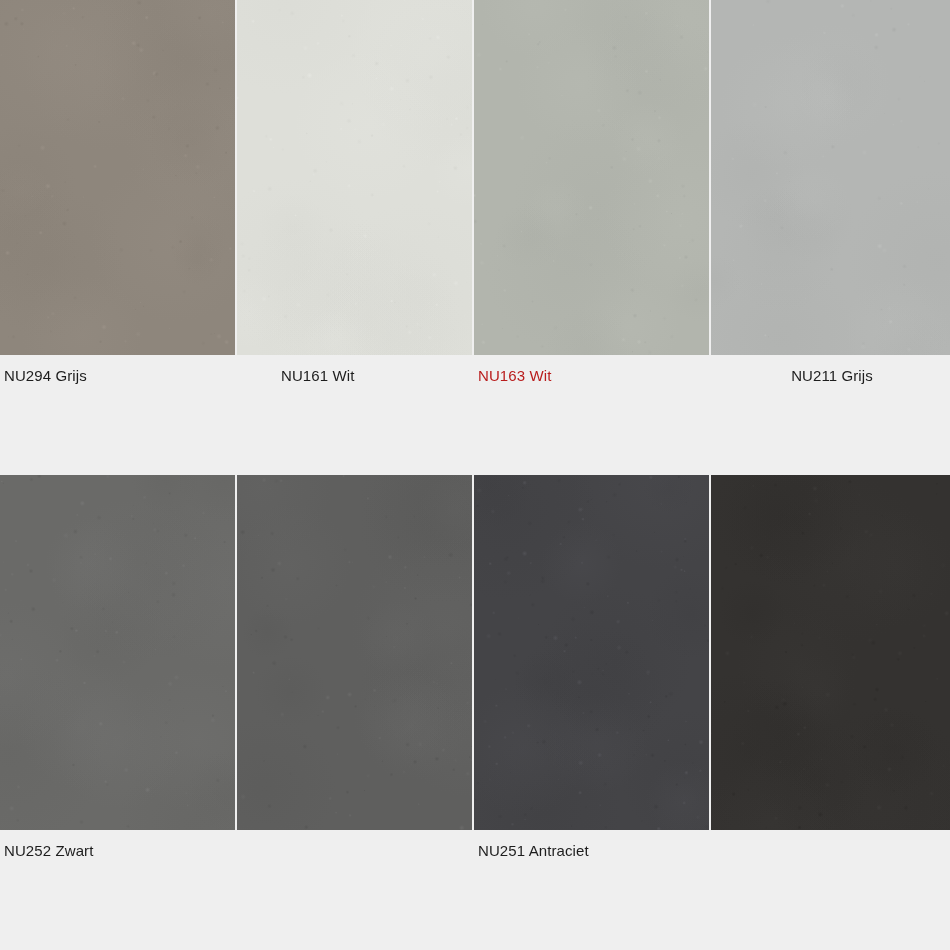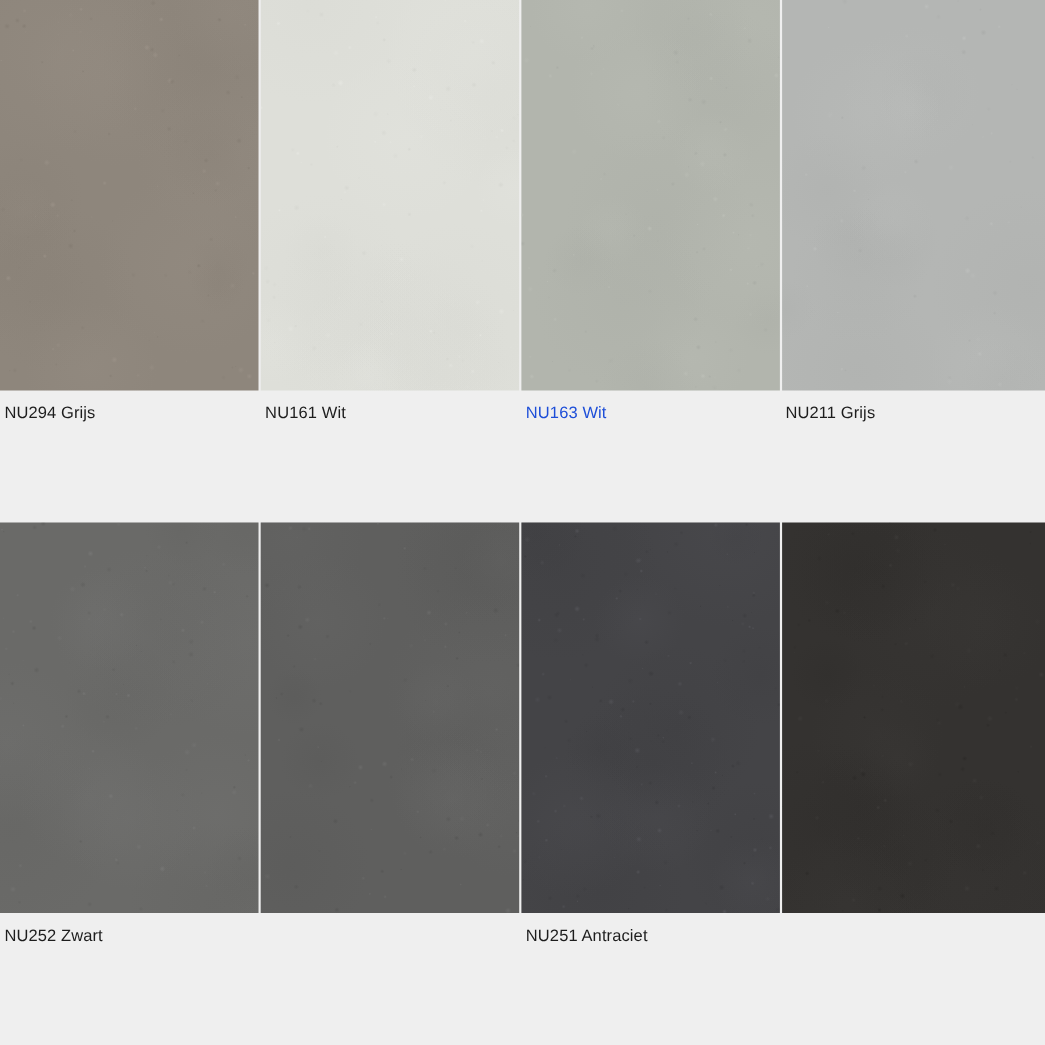--- a/index.html
+++ b/index.html
@@ -50,44 +50,45 @@
     font-size: 15px;
     line-height: 15px;
     color: #1d1d1d;
     padding-top: 13px;
     padding-left: 4px;
     letter-spacing: 0.1px;
     white-space: nowrap;
   }
   .swatch-cell.last .swatch-label {
     padding-left: 3px;
+    text-align: center;
   }
 </style>
 </head>
 <body>
 
 <div id="swatch-gallery" style="background: rgb(239, 239, 239);">
     <div class="swatch-row row-0">
       <div class="swatch-cell">
         <div class="swatch-chip" style="background: rgb(142, 134, 124);">
           <div class="tex" style="background-image: radial-gradient(1.52px at 21.72% 93.34%, rgba(131, 123, 113, 0.39) 0%, rgba(131, 123, 113, 0) 100%), radial-gradient(1.5px at 96.23% 43.03%, rgba(131, 123, 113, 0.77) 0%, rgba(131, 123, 113, 0) 100%), radial-gradient(2.12px at 71.95% 36.22%, rgba(131, 123, 113, 0.26) 0%, rgba(131, 123, 113, 0) 100%), radial-gradient(2.67px at 89.93% 73.2%, rgba(156, 147, 137, 0.38) 0%, rgba(156, 147, 137, 0) 100%), radial-gradient(2.1px at 31.96% 83.93%, rgba(131, 123, 113, 0.44) 0%, rgba(131, 123, 113, 0) 100%), radial-gradient(0.85px at 31.68% 72.41%, rgba(131, 123, 113, 0.53) 0%, rgba(131, 123, 113, 0) 100%), radial-gradient(1.95px at 52.36% 27.84%, rgba(156, 147, 137, 0.46) 0%, rgba(156, 147, 137, 0) 100%), radial-gradient(1.69px at 31.35% 2.38%, rgba(156, 147, 137, 0.77) 0%, rgba(156, 147, 137, 0) 100%), radial-gradient(1.04px at 91.18% 55.6%, rgba(156, 147, 137, 0.74) 0%, rgba(156, 147, 137, 0) 100%), radial-gradient(1.96px at 17.34% 65.58%, rgba(156, 147, 137, 0.68) 0%, rgba(156, 147, 137, 0) 100%), radial-gradient(2.87px at 2.73% 6.71%, rgba(131, 123, 113, 0.69) 0%, rgba(131, 123, 113, 0) 100%), radial-gradient(2.88px at 58.78% 94.11%, rgba(156, 147, 137, 0.38) 0%, rgba(156, 147, 137, 0) 100%), radial-gradient(2.9px at 93.19% 94.75%, rgba(156, 147, 137, 0.52) 0%, rgba(156, 147, 137, 0) 100%), radial-gradient(1.05px at 54.43% 5.25%, rgba(156, 147, 137, 0.26) 0%, rgba(156, 147, 137, 0) 100%), radial-gradient(1.79px at 42.81% 96.27%, rgba(131, 123, 113, 0.59) 0%, rgba(131, 123, 113, 0) 100%), radial-gradient(2.56px at 88.26% 23.69%, rgba(131, 123, 113, 0.6) 0%, rgba(131, 123, 113, 0) 100%), radial-gradient(1.22px at 94.79% 6.33%, rgba(156, 147, 137, 0.63) 0%, rgba(156, 147, 137, 0) 100%), radial-gradient(2.76px at 51.61% 70.43%, rgba(131, 123, 113, 0.34) 0%, rgba(131, 123, 113, 0) 100%), radial-gradient(1.15px at 10.87% 60.74%, rgba(131, 123, 113, 0.4) 0%, rgba(131, 123, 113, 0) 100%), radial-gradient(1.19px at 32.15% 18.3%, rgba(131, 123, 113, 0.74) 0%, rgba(131, 123, 113, 0) 100%), radial-gradient(1.2px at 93.52% 24.91%, rgba(131, 123, 113, 0.75) 0%, rgba(131, 123, 113, 0) 100%), radial-gradient(1.27px at 69.37% 14.21%, rgba(131, 123, 113, 0.52) 0%, rgba(131, 123, 113, 0) 100%), radial-gradient(1.15px at 74.82% 49.48%, rgba(131, 123, 113, 0.63) 0%, rgba(131, 123, 113, 0) 100%), radial-gradient(2.09px at 76.86% 68.05%, rgba(131, 123, 113, 0.79) 0%, rgba(131, 123, 113, 0) 100%), radial-gradient(0.72px at 72.08% 92.46%, rgba(156, 147, 137, 0.46) 0%, rgba(156, 147, 137, 0) 100%), radial-gradient(1.3px at 31.16% 8.2%, rgba(156, 147, 137, 0.35) 0%, rgba(156, 147, 137, 0) 100%), radial-gradient(0.84px at 9.97% 8.18%, rgba(156, 147, 137, 0.48) 0%, rgba(156, 147, 137, 0) 100%), radial-gradient(2.09px at 27.33% 3.81%, rgba(156, 147, 137, 0.25) 0%, rgba(156, 147, 137, 0) 100%), radial-gradient(1.85px at 9.48% 2.81%, rgba(156, 147, 137, 0.49) 0%, rgba(156, 147, 137, 0) 100%), radial-gradient(2.46px at 1.18% 53.63%, rgba(131, 123, 113, 0.44) 0%, rgba(131, 123, 113, 0) 100%), radial-gradient(0.79px at 43.46% 56.59%, rgba(131, 123, 113, 0.51) 0%, rgba(131, 123, 113, 0) 100%), radial-gradient(3px at 18.13% 41.63%, rgba(156, 147, 137, 0.56) 0%, rgba(156, 147, 137, 0) 100%), radial-gradient(2.33px at 58.82% 12.75%, rgba(131, 123, 113, 0.69) 0%, rgba(131, 123, 113, 0) 100%), radial-gradient(1.82px at 28.81% 59.15%, rgba(131, 123, 113, 0.71) 0%, rgba(131, 123, 113, 0) 100%), radial-gradient(2.54px at 65.44% 32.99%, rgba(131, 123, 113, 0.6) 0%, rgba(131, 123, 113, 0) 100%), radial-gradient(0.67px at 91.23% 93.85%, rgba(131, 123, 113, 0.75) 0%, rgba(131, 123, 113, 0) 100%), radial-gradient(2.98px at 91.7% 19.8%, rgba(131, 123, 113, 0.37) 0%, rgba(131, 123, 113, 0) 100%), radial-gradient(0.67px at 59.73% 85.24%, rgba(156, 147, 137, 0.65) 0%, rgba(156, 147, 137, 0) 100%), radial-gradient(2.47px at 6.75% 5.27%, rgba(131, 123, 113, 0.65) 0%, rgba(131, 123, 113, 0) 100%), radial-gradient(2.06px at 40.47% 46.89%, rgba(156, 147, 137, 0.62) 0%, rgba(156, 147, 137, 0) 100%), radial-gradient(2.4px at 9.35% 6.69%, rgba(131, 123, 113, 0.76) 0%, rgba(131, 123, 113, 0) 100%), radial-gradient(0.73px at 13.7% 55.36%, rgba(156, 147, 137, 0.45) 0%, rgba(156, 147, 137, 0) 100%), radial-gradient(1.68px at 83.46% 48.75%, rgba(131, 123, 113, 0.41) 0%, rgba(131, 123, 113, 0) 100%), radial-gradient(0.72px at 22.63% 5.7%, rgba(156, 147, 137, 0.43) 0%, rgba(156, 147, 137, 0) 100%), radial-gradient(2.85px at 20.42% 52.43%, rgba(156, 147, 137, 0.73) 0%, rgba(156, 147, 137, 0) 100%), radial-gradient(2.02px at 28.99% 33.71%, rgba(131, 123, 113, 0.33) 0%, rgba(131, 123, 113, 0) 100%), radial-gradient(0.64px at 7.9% 90.58%, rgba(131, 123, 113, 0.25) 0%, rgba(131, 123, 113, 0) 100%), radial-gradient(1.83px at 35.24% 4.83%, rgba(131, 123, 113, 0.45) 0%, rgba(131, 123, 113, 0) 100%), radial-gradient(0.89px at 85.4% 10.11%, rgba(156, 147, 137, 0.44) 0%, rgba(156, 147, 137, 0) 100%), radial-gradient(2.35px at 73.49% 69.68%, rgba(131, 123, 113, 0.27) 0%, rgba(131, 123, 113, 0) 100%), radial-gradient(2.67px at 66.5% 20.89%, rgba(131, 123, 113, 0.75) 0%, rgba(131, 123, 113, 0) 100%), radial-gradient(0.88px at 61.02% 86.27%, rgba(131, 123, 113, 0.78) 0%, rgba(131, 123, 113, 0) 100%), radial-gradient(1.26px at 27.74% 51.32%, rgba(131, 123, 113, 0.53) 0%, rgba(131, 123, 113, 0) 100%), radial-gradient(0.78px at 22.52% 8.93%, rgba(156, 147, 137, 0.57) 0%, rgba(156, 147, 137, 0) 100%), radial-gradient(2.21px at 64.19% 70.53%, rgba(131, 123, 113, 0.29) 0%, rgba(131, 123, 113, 0) 100%), radial-gradient(2.36px at 78.98% 43.84%, rgba(156, 147, 137, 0.52) 0%, rgba(156, 147, 137, 0) 100%), radial-gradient(1.14px at 11.65% 77.3%, rgba(131, 123, 113, 0.51) 0%, rgba(131, 123, 113, 0) 100%), radial-gradient(2.66px at 3.24% 71.24%, rgba(156, 147, 137, 0.67) 0%, rgba(156, 147, 137, 0) 100%), radial-gradient(1.05px at 35.55% 55.57%, rgba(156, 147, 137, 0.31) 0%, rgba(156, 147, 137, 0) 100%), radial-gradient(1.57px at 42.21% 34.33%, rgba(131, 123, 113, 0.62) 0%, rgba(131, 123, 113, 0) 100%), radial-gradient(2.44px at 86.5% 96.71%, rgba(131, 123, 113, 0.31) 0%, rgba(131, 123, 113, 0) 100%), radial-gradient(2.34px at 5.77% 94.86%, rgba(131, 123, 113, 0.47) 0%, rgba(131, 123, 113, 0) 100%), radial-gradient(2.25px at 22.54% 88.35%, rgba(156, 147, 137, 0.39) 0%, rgba(156, 147, 137, 0) 100%), radial-gradient(1.75px at 22.31% 55.28%, rgba(156, 147, 137, 0.37) 0%, rgba(156, 147, 137, 0) 100%), radial-gradient(1.62px at 97.98% 70.02%, rgba(156, 147, 137, 0.51) 0%, rgba(156, 147, 137, 0) 100%), radial-gradient(1px at 60.97% 47.69%, rgba(156, 147, 137, 0.42) 0%, rgba(156, 147, 137, 0) 100%), radial-gradient(0.78px at 19% 55.28%, rgba(131, 123, 113, 0.33) 0%, rgba(131, 123, 113, 0) 100%), radial-gradient(1.5px at 20.52% 89.39%, rgba(156, 147, 137, 0.47) 0%, rgba(156, 147, 137, 0) 100%), radial-gradient(2.81px at 65.84% 20.69%, rgba(156, 147, 137, 0.75) 0%, rgba(156, 147, 137, 0) 100%), radial-gradient(2.15px at 84.9% 5.06%, rgba(131, 123, 113, 0.8) 0%, rgba(131, 123, 113, 0) 100%), radial-gradient(2.17px at 81.72% 61.31%, rgba(131, 123, 113, 0.41) 0%, rgba(131, 123, 113, 0) 100%), radial-gradient(0.68px at 45.48% 15.68%, rgba(131, 123, 113, 0.34) 0%, rgba(131, 123, 113, 0) 100%), radial-gradient(1.24px at 28.35% 12.93%, rgba(156, 147, 137, 0.71) 0%, rgba(156, 147, 137, 0) 100%), radial-gradient(1.44px at 89.9% 94.11%, rgba(131, 123, 113, 0.35) 0%, rgba(131, 123, 113, 0) 100%), radial-gradient(2.01px at 8.22% 41%, rgba(131, 123, 113, 0.32) 0%, rgba(131, 123, 113, 0) 100%), radial-gradient(0.65px at 57.68% 87.25%, rgba(131, 123, 113, 0.67) 0%, rgba(131, 123, 113, 0) 100%), radial-gradient(1.9px at 53.41% 96.12%, rgba(156, 147, 137, 0.36) 0%, rgba(156, 147, 137, 0) 100%), radial-gradient(2.21px at 62.39% 4.97%, rgba(156, 147, 137, 0.74) 0%, rgba(156, 147, 137, 0) 100%), radial-gradient(0.6px at 81.22% 36.33%, rgba(156, 147, 137, 0.72) 0%, rgba(156, 147, 137, 0) 100%), radial-gradient(1.36px at 80.58% 75.68%, rgba(131, 123, 113, 0.47) 0%, rgba(131, 123, 113, 0) 100%), radial-gradient(1.46px at 16.33% 15.94%, rgba(131, 123, 113, 0.55) 0%, rgba(131, 123, 113, 0) 100%), radial-gradient(1.28px at 7.31% 68.51%, rgba(131, 123, 113, 0.36) 0%, rgba(131, 123, 113, 0) 100%), radial-gradient(2.41px at 79.74% 41.12%, rgba(131, 123, 113, 0.73) 0%, rgba(131, 123, 113, 0) 100%), radial-gradient(2.38px at 78.37% 82.22%, rgba(131, 123, 113, 0.34) 0%, rgba(131, 123, 113, 0) 100%), radial-gradient(2.88px at 44.27% 92.13%, rgba(156, 147, 137, 0.72) 0%, rgba(156, 147, 137, 0) 100%), radial-gradient(2.85px at 59.22% 0.77%, rgba(131, 123, 113, 0.64) 0%, rgba(131, 123, 113, 0) 100%), radial-gradient(2.75px at 56.85% 12.17%, rgba(156, 147, 137, 0.71) 0%, rgba(156, 147, 137, 0) 100%), radial-gradient(0.81px at 0.45% 15.51%, rgba(156, 147, 137, 0.77) 0%, rgba(156, 147, 137, 0) 100%), radial-gradient(2.89px at 27.36% 62.97%, rgba(131, 123, 113, 0.79) 0%, rgba(131, 123, 113, 0) 100%), radial-gradient(2.79px at 60.1% 14.1%, rgba(156, 147, 137, 0.61) 0%, rgba(156, 147, 137, 0) 100%), radial-gradient(2.46px at 84.18% 47%, rgba(156, 147, 137, 0.54) 0%, rgba(156, 147, 137, 0) 100%), radial-gradient(2.72px at 92.49% 36.05%, rgba(131, 123, 113, 0.68) 0%, rgba(131, 123, 113, 0) 100%), radial-gradient(2.69px at 96.45% 96.36%, rgba(156, 147, 137, 0.63) 0%, rgba(156, 147, 137, 0) 100%), radial-gradient(0.85px at 3.78% 94.92%, rgba(131, 123, 113, 0.63) 0%, rgba(131, 123, 113, 0) 100%), radial-gradient(2.55px at 62.94% 28.34%, rgba(131, 123, 113, 0.36) 0%, rgba(131, 123, 113, 0) 100%), radial-gradient(84.7px at 74.2% 67.3%, rgba(156, 147, 137, 0.2) 0%, rgba(156, 147, 137, 0) 100%), radial-gradient(72.3px at 2.4% 67.6%, rgba(131, 123, 113, 0.2) 0%, rgba(131, 123, 113, 0) 100%), radial-gradient(57.9px at 8% 51.5%, rgba(131, 123, 113, 0.2) 0%, rgba(131, 123, 113, 0) 100%), radial-gradient(45.8px at 82.3% 39.8%, rgba(131, 123, 113, 0.2) 0%, rgba(131, 123, 113, 0) 100%), radial-gradient(61.1px at 35.2% 94.5%, rgba(156, 147, 137, 0.2) 0%, rgba(156, 147, 137, 0) 100%), radial-gradient(25.1px at 84% 73.4%, rgba(131, 123, 113, 0.2) 0%, rgba(131, 123, 113, 0) 100%), radial-gradient(27.7px at 8.9% 53.2%, rgba(156, 147, 137, 0.2) 0%, rgba(156, 147, 137, 0) 100%), radial-gradient(86.2px at 75.3% 17.7%, rgba(131, 123, 113, 0.2) 0%, rgba(131, 123, 113, 0) 100%), radial-gradient(90.8px at 22.9% 13.9%, rgba(156, 147, 137, 0.2) 0%, rgba(156, 147, 137, 0) 100%), radial-gradient(77px at 20.6% 73.9%, rgba(131, 123, 113, 0.2) 0%, rgba(131, 123, 113, 0) 100%), radial-gradient(54.3px at 89.6% 3.8%, rgba(156, 147, 137, 0.2) 0%, rgba(156, 147, 137, 0) 100%), radial-gradient(91.7px at 91.4% 39.5%, rgba(156, 147, 137, 0.2) 0%, rgba(156, 147, 137, 0) 100%), radial-gradient(30.4px at 84.3% 68.7%, rgba(131, 123, 113, 0.2) 0%, rgba(131, 123, 113, 0) 100%), radial-gradient(81.9px at 44.6% 19.6%, rgba(156, 147, 137, 0.2) 0%, rgba(156, 147, 137, 0) 100%);"></div>
         </div>
         <div class="swatch-label" style="color: rgb(29, 29, 29);">NU294 Grijs</div>
       </div>
       <div class="swatch-cell">
         <div class="swatch-chip" style="background: rgb(222, 223, 217);">
           <div class="tex" style="background-image: radial-gradient(2.04px at 5.31% 72.89%, rgba(211, 212, 206, 0.42) 0%, rgba(211, 212, 206, 0) 100%), radial-gradient(1.03px at 49.14% 29.24%, rgba(211, 212, 206, 0.54) 0%, rgba(211, 212, 206, 0) 100%), radial-gradient(2.39px at 73.49% 93.6%, rgba(231, 232, 227, 0.43) 0%, rgba(231, 232, 227, 0) 100%), radial-gradient(0.69px at 34.25% 58.85%, rgba(211, 212, 206, 0.65) 0%, rgba(211, 212, 206, 0) 100%), radial-gradient(1.11px at 50.22% 36.43%, rgba(231, 232, 227, 0.59) 0%, rgba(231, 232, 227, 0) 100%), radial-gradient(2.84px at 47.65% 34.04%, rgba(211, 212, 206, 0.55) 0%, rgba(211, 212, 206, 0) 100%), radial-gradient(1.01px at 71.29% 0.14%, rgba(231, 232, 227, 0.3) 0%, rgba(231, 232, 227, 0) 100%), radial-gradient(2.11px at 62.19% 35.04%, rgba(231, 232, 227, 0.27) 0%, rgba(231, 232, 227, 0) 100%), radial-gradient(2.68px at 2.13% 68.69%, rgba(211, 212, 206, 0.32) 0%, rgba(211, 212, 206, 0) 100%), radial-gradient(0.78px at 24.77% 5.08%, rgba(211, 212, 206, 0.54) 0%, rgba(211, 212, 206, 0) 100%), radial-gradient(1.84px at 93.37% 33.43%, rgba(231, 232, 227, 0.73) 0%, rgba(231, 232, 227, 0) 100%), radial-gradient(2.12px at 45.27% 5.89%, rgba(211, 212, 206, 0.34) 0%, rgba(211, 212, 206, 0) 100%), radial-gradient(2.62px at 3.02% 82.02%, rgba(211, 212, 206, 0.3) 0%, rgba(211, 212, 206, 0) 100%), radial-gradient(2.89px at 52.09% 39.92%, rgba(211, 212, 206, 0.36) 0%, rgba(211, 212, 206, 0) 100%), radial-gradient(1.35px at 85.4% 53.96%, rgba(231, 232, 227, 0.64) 0%, rgba(231, 232, 227, 0) 100%), radial-gradient(1.92px at 14.37% 39.28%, rgba(231, 232, 227, 0.73) 0%, rgba(231, 232, 227, 0) 100%), radial-gradient(0.68px at 46.7% 62.84%, rgba(211, 212, 206, 0.31) 0%, rgba(211, 212, 206, 0) 100%), radial-gradient(2.98px at 30.86% 21.25%, rgba(231, 232, 227, 0.73) 0%, rgba(231, 232, 227, 0) 100%), radial-gradient(1.28px at 67.15% 85.2%, rgba(211, 212, 206, 0.77) 0%, rgba(211, 212, 206, 0) 100%), radial-gradient(2.59px at 85.52% 10.53%, rgba(231, 232, 227, 0.63) 0%, rgba(231, 232, 227, 0) 100%), radial-gradient(2.41px at 89.97% 16.09%, rgba(211, 212, 206, 0.65) 0%, rgba(211, 212, 206, 0) 100%), radial-gradient(0.9px at 69.7% 28.1%, rgba(211, 212, 206, 0.48) 0%, rgba(211, 212, 206, 0) 100%), radial-gradient(1.63px at 76.88% 91.33%, rgba(231, 232, 227, 0.26) 0%, rgba(231, 232, 227, 0) 100%), radial-gradient(2.22px at 71.07% 46.81%, rgba(211, 212, 206, 0.45) 0%, rgba(211, 212, 206, 0) 100%), radial-gradient(0.98px at 30.36% 76.34%, rgba(231, 232, 227, 0.45) 0%, rgba(231, 232, 227, 0) 100%), radial-gradient(2.8px at 29.13% 13.55%, rgba(231, 232, 227, 0.35) 0%, rgba(231, 232, 227, 0) 100%), radial-gradient(2.63px at 82.5% 21.74%, rgba(211, 212, 206, 0.71) 0%, rgba(211, 212, 206, 0) 100%), radial-gradient(1.72px at 57.45% 38.22%, rgba(211, 212, 206, 0.73) 0%, rgba(211, 212, 206, 0) 100%), radial-gradient(1.5px at 50.58% 85.55%, rgba(231, 232, 227, 0.38) 0%, rgba(231, 232, 227, 0) 100%), radial-gradient(1.44px at 32.58% 49.21%, rgba(231, 232, 227, 0.4) 0%, rgba(231, 232, 227, 0) 100%), radial-gradient(0.93px at 59.31% 22.1%, rgba(231, 232, 227, 0.8) 0%, rgba(231, 232, 227, 0) 100%), radial-gradient(2.72px at 49.59% 15.65%, rgba(211, 212, 206, 0.42) 0%, rgba(211, 212, 206, 0) 100%), radial-gradient(1.24px at 29.65% 37.57%, rgba(211, 212, 206, 0.65) 0%, rgba(211, 212, 206, 0) 100%), radial-gradient(1.19px at 44.27% 36.31%, rgba(231, 232, 227, 0.72) 0%, rgba(231, 232, 227, 0) 100%), radial-gradient(1.88px at 34.47% 12.18%, rgba(231, 232, 227, 0.5) 0%, rgba(231, 232, 227, 0) 100%), radial-gradient(2.23px at 82.05% 95.13%, rgba(231, 232, 227, 0.41) 0%, rgba(231, 232, 227, 0) 100%), radial-gradient(2.72px at 20.66% 89.17%, rgba(211, 212, 206, 0.53) 0%, rgba(211, 212, 206, 0) 100%), radial-gradient(1.56px at 13.56% 83.49%, rgba(211, 212, 206, 0.67) 0%, rgba(211, 212, 206, 0) 100%), radial-gradient(2.22px at 98.11% 30.25%, rgba(211, 212, 206, 0.28) 0%, rgba(211, 212, 206, 0) 100%), radial-gradient(0.9px at 96.82% 89.02%, rgba(231, 232, 227, 0.28) 0%, rgba(231, 232, 227, 0) 100%), radial-gradient(1.96px at 95.21% 37.89%, rgba(211, 212, 206, 0.43) 0%, rgba(211, 212, 206, 0) 100%), radial-gradient(1.41px at 86.16% 51.24%, rgba(231, 232, 227, 0.29) 0%, rgba(231, 232, 227, 0) 100%), radial-gradient(0.75px at 81.09% 44.2%, rgba(231, 232, 227, 0.56) 0%, rgba(231, 232, 227, 0) 100%), radial-gradient(0.9px at 87.73% 83.73%, rgba(211, 212, 206, 0.37) 0%, rgba(211, 212, 206, 0) 100%), radial-gradient(2.38px at 54.53% 66.45%, rgba(231, 232, 227, 0.51) 0%, rgba(231, 232, 227, 0) 100%), radial-gradient(2.46px at 81.79% 63.03%, rgba(211, 212, 206, 0.32) 0%, rgba(211, 212, 206, 0) 100%), radial-gradient(0.96px at 99.46% 29.34%, rgba(211, 212, 206, 0.54) 0%, rgba(211, 212, 206, 0) 100%), radial-gradient(2.96px at 11.55% 84.2%, rgba(231, 232, 227, 0.42) 0%, rgba(231, 232, 227, 0) 100%), radial-gradient(1.43px at 7.26% 53.86%, rgba(231, 232, 227, 0.71) 0%, rgba(231, 232, 227, 0) 100%), radial-gradient(2.35px at 38.74% 83.05%, rgba(211, 212, 206, 0.43) 0%, rgba(211, 212, 206, 0) 100%), radial-gradient(0.92px at 65.57% 12.84%, rgba(231, 232, 227, 0.61) 0%, rgba(231, 232, 227, 0) 100%), radial-gradient(2.66px at 65.83% 25%, rgba(231, 232, 227, 0.66) 0%, rgba(231, 232, 227, 0) 100%), radial-gradient(2.87px at 13.91% 53.2%, rgba(211, 212, 206, 0.64) 0%, rgba(211, 212, 206, 0) 100%), radial-gradient(1.28px at 24.92% 60.68%, rgba(231, 232, 227, 0.6) 0%, rgba(231, 232, 227, 0) 100%), radial-gradient(1.56px at 65.84% 84.81%, rgba(231, 232, 227, 0.79) 0%, rgba(231, 232, 227, 0) 100%), radial-gradient(2.72px at 33.28% 48.11%, rgba(211, 212, 206, 0.67) 0%, rgba(211, 212, 206, 0) 100%), radial-gradient(1.84px at 97.92% 36.07%, rgba(211, 212, 206, 0.41) 0%, rgba(211, 212, 206, 0) 100%), radial-gradient(0.71px at 15.61% 41.61%, rgba(231, 232, 227, 0.57) 0%, rgba(231, 232, 227, 0) 100%), radial-gradient(2.09px at 5.2% 76.13%, rgba(211, 212, 206, 0.56) 0%, rgba(211, 212, 206, 0) 100%), radial-gradient(2.79px at 92.91% 47.35%, rgba(211, 212, 206, 0.65) 0%, rgba(211, 212, 206, 0) 100%), radial-gradient(2.73px at 23.49% 3.73%, rgba(211, 212, 206, 0.62) 0%, rgba(211, 212, 206, 0) 100%), radial-gradient(1.19px at 38% 45.58%, rgba(211, 212, 206, 0.35) 0%, rgba(211, 212, 206, 0) 100%), radial-gradient(1.94px at 18.22% 2.83%, rgba(211, 212, 206, 0.26) 0%, rgba(211, 212, 206, 0) 100%), radial-gradient(0.6px at 97.8% 79.51%, rgba(211, 212, 206, 0.42) 0%, rgba(211, 212, 206, 0) 100%), radial-gradient(2.62px at 40.01% 64.8%, rgba(211, 212, 206, 0.65) 0%, rgba(211, 212, 206, 0) 100%), radial-gradient(1.87px at 82.19% 10.86%, rgba(211, 212, 206, 0.39) 0%, rgba(211, 212, 206, 0) 100%), radial-gradient(1.74px at 46.88% 77.27%, rgba(211, 212, 206, 0.57) 0%, rgba(211, 212, 206, 0) 100%), radial-gradient(1.78px at 19.57% 42.12%, rgba(211, 212, 206, 0.4) 0%, rgba(211, 212, 206, 0) 100%), radial-gradient(2.81px at 93.16% 79.77%, rgba(231, 232, 227, 0.53) 0%, rgba(231, 232, 227, 0) 100%), radial-gradient(1.54px at 79.07% 5.37%, rgba(231, 232, 227, 0.56) 0%, rgba(231, 232, 227, 0) 100%), radial-gradient(1.27px at 85.01% 85.87%, rgba(231, 232, 227, 0.74) 0%, rgba(231, 232, 227, 0) 100%), radial-gradient(2.54px at 59.44% 17.9%, rgba(211, 212, 206, 0.73) 0%, rgba(211, 212, 206, 0) 100%), radial-gradient(2.6px at 2.68% 72.12%, rgba(211, 212, 206, 0.45) 0%, rgba(211, 212, 206, 0) 100%), radial-gradient(1.28px at 44.66% 4.4%, rgba(231, 232, 227, 0.62) 0%, rgba(231, 232, 227, 0) 100%), radial-gradient(1.26px at 89.39% 33.57%, rgba(211, 212, 206, 0.49) 0%, rgba(211, 212, 206, 0) 100%), radial-gradient(2.72px at 26.07% 85.86%, rgba(231, 232, 227, 0.28) 0%, rgba(231, 232, 227, 0) 100%), radial-gradient(2.02px at 6.86% 6.02%, rgba(231, 232, 227, 0.64) 0%, rgba(231, 232, 227, 0) 100%), radial-gradient(1.57px at 91.33% 35.12%, rgba(231, 232, 227, 0.4) 0%, rgba(231, 232, 227, 0) 100%), radial-gradient(2.1px at 57.56% 54.92%, rgba(211, 212, 206, 0.63) 0%, rgba(211, 212, 206, 0) 100%), radial-gradient(1.29px at 79.94% 99.09%, rgba(231, 232, 227, 0.29) 0%, rgba(231, 232, 227, 0) 100%), radial-gradient(1.29px at 73.58% 30.88%, rgba(211, 212, 206, 0.51) 0%, rgba(211, 212, 206, 0) 100%), radial-gradient(0.94px at 5.48% 87.65%, rgba(211, 212, 206, 0.47) 0%, rgba(211, 212, 206, 0) 100%), radial-gradient(1.69px at 72.23% 91.92%, rgba(211, 212, 206, 0.72) 0%, rgba(211, 212, 206, 0) 100%), radial-gradient(2.99px at 44.5% 29.19%, rgba(211, 212, 206, 0.31) 0%, rgba(211, 212, 206, 0) 100%), radial-gradient(1.85px at 78.17% 92.36%, rgba(211, 212, 206, 0.38) 0%, rgba(211, 212, 206, 0) 100%), radial-gradient(1.01px at 92.06% 92.85%, rgba(211, 212, 206, 0.32) 0%, rgba(211, 212, 206, 0) 100%), radial-gradient(2.09px at 12.41% 38.38%, rgba(211, 212, 206, 0.4) 0%, rgba(211, 212, 206, 0) 100%), radial-gradient(2.61px at 83.96% 77.4%, rgba(231, 232, 227, 0.42) 0%, rgba(231, 232, 227, 0) 100%), radial-gradient(1.86px at 47.78% 10.22%, rgba(211, 212, 206, 0.79) 0%, rgba(211, 212, 206, 0) 100%), radial-gradient(1.19px at 85.64% 66.78%, rgba(211, 212, 206, 0.28) 0%, rgba(211, 212, 206, 0) 100%), radial-gradient(1.04px at 31.19% 51.09%, rgba(211, 212, 206, 0.62) 0%, rgba(211, 212, 206, 0) 100%), radial-gradient(2.04px at 47.71% 52.35%, rgba(231, 232, 227, 0.53) 0%, rgba(231, 232, 227, 0) 100%), radial-gradient(2.88px at 72.53% 22.73%, rgba(211, 212, 206, 0.53) 0%, rgba(211, 212, 206, 0) 100%), radial-gradient(2.12px at 28.19% 21.78%, rgba(211, 212, 206, 0.48) 0%, rgba(211, 212, 206, 0) 100%), radial-gradient(1.75px at 0.18% 27.59%, rgba(231, 232, 227, 0.67) 0%, rgba(231, 232, 227, 0) 100%), radial-gradient(82.1px at 81.4% 14.6%, rgba(231, 232, 227, 0.2) 0%, rgba(231, 232, 227, 0) 100%), radial-gradient(93.5px at 75.6% 83.3%, rgba(211, 212, 206, 0.2) 0%, rgba(211, 212, 206, 0) 100%), radial-gradient(34.5px at 23.6% 64%, rgba(211, 212, 206, 0.2) 0%, rgba(211, 212, 206, 0) 100%), radial-gradient(85.8px at 24.3% 73.8%, rgba(211, 212, 206, 0.2) 0%, rgba(211, 212, 206, 0) 100%), radial-gradient(91.1px at 50.6% 93.2%, rgba(231, 232, 227, 0.2) 0%, rgba(231, 232, 227, 0) 100%), radial-gradient(39px at 4.8% 87.5%, rgba(231, 232, 227, 0.2) 0%, rgba(231, 232, 227, 0) 100%), radial-gradient(32.5px at 41.4% 96.1%, rgba(231, 232, 227, 0.2) 0%, rgba(231, 232, 227, 0) 100%), radial-gradient(93.9px at 55.3% 88.3%, rgba(211, 212, 206, 0.2) 0%, rgba(211, 212, 206, 0) 100%), radial-gradient(87.7px at 37.9% 85%, rgba(211, 212, 206, 0.2) 0%, rgba(211, 212, 206, 0) 100%), radial-gradient(38.8px at 99.1% 48%, rgba(231, 232, 227, 0.2) 0%, rgba(231, 232, 227, 0) 100%), radial-gradient(78.6px at 56.2% 35.2%, rgba(231, 232, 227, 0.2) 0%, rgba(231, 232, 227, 0) 100%), radial-gradient(87.1px at 89.5% 23.3%, rgba(211, 212, 206, 0.2) 0%, rgba(211, 212, 206, 0) 100%), radial-gradient(81.4px at 64.3% 96.2%, rgba(211, 212, 206, 0.2) 0%, rgba(211, 212, 206, 0) 100%), radial-gradient(91.8px at 20.1% 0.7%, rgba(211, 212, 206, 0.2) 0%, rgba(211, 212, 206, 0) 100%);"></div>
         </div>
-        <div class="swatch-label" style="color: rgb(29, 29, 29);">NU161 Wit</div>
+        <div class="swatch-label" style="color: rgb(29, 29, 29); margin-left: 40px;">NU161 Wit</div>
       </div>
       <div class="swatch-cell">
         <div class="swatch-chip" style="background: rgb(178, 181, 173);">
           <div class="tex" style="background-image: radial-gradient(2.55px at 88.9% 52.44%, rgba(166, 169, 162, 0.46) 0%, rgba(166, 169, 162, 0) 100%), radial-gradient(2.96px at 2.04% 15.46%, rgba(190, 193, 185, 0.31) 0%, rgba(190, 193, 185, 0) 100%), radial-gradient(2.65px at 75.04% 50.98%, rgba(190, 193, 185, 0.59) 0%, rgba(190, 193, 185, 0) 100%), radial-gradient(1.11px at 78.56% 44.5%, rgba(190, 193, 185, 0.36) 0%, rgba(190, 193, 185, 0) 100%), radial-gradient(2.51px at 68.48% 88.92%, rgba(166, 169, 162, 0.74) 0%, rgba(166, 169, 162, 0) 100%), radial-gradient(2.43px at 63.62% 95.66%, rgba(190, 193, 185, 0.57) 0%, rgba(190, 193, 185, 0) 100%), radial-gradient(2.46px at 90.22% 72.44%, rgba(166, 169, 162, 0.69) 0%, rgba(166, 169, 162, 0) 100%), radial-gradient(2.53px at 93.03% 67.71%, rgba(166, 169, 162, 0.33) 0%, rgba(166, 169, 162, 0) 100%), radial-gradient(1.93px at 13.09% 81.78%, rgba(190, 193, 185, 0.46) 0%, rgba(190, 193, 185, 0) 100%), radial-gradient(2px at 32.2% 44.59%, rgba(166, 169, 162, 0.4) 0%, rgba(166, 169, 162, 0) 100%), radial-gradient(0.8px at 84.01% 60.15%, rgba(166, 169, 162, 0.77) 0%, rgba(166, 169, 162, 0) 100%), radial-gradient(1.36px at 31.77% 17.67%, rgba(190, 193, 185, 0.3) 0%, rgba(190, 193, 185, 0) 100%), radial-gradient(2.34px at 12.84% 69.29%, rgba(166, 169, 162, 0.62) 0%, rgba(166, 169, 162, 0) 100%), radial-gradient(2.34px at 49.75% 74.59%, rgba(166, 169, 162, 0.46) 0%, rgba(166, 169, 162, 0) 100%), radial-gradient(0.92px at 28% 11.65%, rgba(166, 169, 162, 0.69) 0%, rgba(166, 169, 162, 0) 100%), radial-gradient(1.28px at 40.47% 54.87%, rgba(166, 169, 162, 0.3) 0%, rgba(166, 169, 162, 0) 100%), radial-gradient(2.54px at 98.6% 19.35%, rgba(190, 193, 185, 0.55) 0%, rgba(190, 193, 185, 0) 100%), radial-gradient(0.8px at 10.1% 72.08%, rgba(190, 193, 185, 0.57) 0%, rgba(190, 193, 185, 0) 100%), radial-gradient(1.4px at 23.43% 9.66%, rgba(190, 193, 185, 0.6) 0%, rgba(190, 193, 185, 0) 100%), radial-gradient(1.6px at 38.89% 2.77%, rgba(190, 193, 185, 0.53) 0%, rgba(190, 193, 185, 0) 100%), radial-gradient(1.21px at 86.42% 7.27%, rgba(190, 193, 185, 0.54) 0%, rgba(190, 193, 185, 0) 100%), radial-gradient(2.93px at 70.04% 41.99%, rgba(190, 193, 185, 0.45) 0%, rgba(190, 193, 185, 0) 100%), radial-gradient(2.12px at 78.94% 33.17%, rgba(190, 193, 185, 0.44) 0%, rgba(190, 193, 185, 0) 100%), radial-gradient(2.36px at 65.28% 25.56%, rgba(166, 169, 162, 0.65) 0%, rgba(166, 169, 162, 0) 100%), radial-gradient(1.24px at 88.64% 60.21%, rgba(190, 193, 185, 0.45) 0%, rgba(190, 193, 185, 0) 100%), radial-gradient(1.9px at 27.09% 18.9%, rgba(190, 193, 185, 0.34) 0%, rgba(190, 193, 185, 0) 100%), radial-gradient(2.02px at 55.03% 35.29%, rgba(166, 169, 162, 0.4) 0%, rgba(166, 169, 162, 0) 100%), radial-gradient(1.35px at 87.57% 72.64%, rgba(190, 193, 185, 0.65) 0%, rgba(190, 193, 185, 0) 100%), radial-gradient(1.14px at 91.68% 68.29%, rgba(166, 169, 162, 0.27) 0%, rgba(166, 169, 162, 0) 100%), radial-gradient(2.82px at 63.98% 44.79%, rgba(190, 193, 185, 0.37) 0%, rgba(190, 193, 185, 0) 100%), radial-gradient(1.06px at 75.15% 87.61%, rgba(166, 169, 162, 0.54) 0%, rgba(166, 169, 162, 0) 100%), radial-gradient(2.45px at 81.04% 89.67%, rgba(166, 169, 162, 0.28) 0%, rgba(166, 169, 162, 0) 100%), radial-gradient(2.55px at 0.49% 62.39%, rgba(166, 169, 162, 0.61) 0%, rgba(166, 169, 162, 0) 100%), radial-gradient(2.96px at 59.72% 13.47%, rgba(166, 169, 162, 0.72) 0%, rgba(166, 169, 162, 0) 100%), radial-gradient(1.21px at 3.5% 91.38%, rgba(190, 193, 185, 0.4) 0%, rgba(190, 193, 185, 0) 100%), radial-gradient(1.4px at 72.87% 96.42%, rgba(166, 169, 162, 0.62) 0%, rgba(166, 169, 162, 0) 100%), radial-gradient(2.46px at 49.62% 58.54%, rgba(190, 193, 185, 0.69) 0%, rgba(190, 193, 185, 0) 100%), radial-gradient(2.44px at 67.4% 81.74%, rgba(166, 169, 162, 0.69) 0%, rgba(166, 169, 162, 0) 100%), radial-gradient(1.98px at 89.47% 55.22%, rgba(166, 169, 162, 0.45) 0%, rgba(166, 169, 162, 0) 100%), radial-gradient(2.14px at 53.18% 31.15%, rgba(190, 193, 185, 0.49) 0%, rgba(190, 193, 185, 0) 100%), radial-gradient(1.53px at 81.06% 69.09%, rgba(190, 193, 185, 0.65) 0%, rgba(190, 193, 185, 0) 100%), radial-gradient(2.08px at 58.61% 47.13%, rgba(166, 169, 162, 0.69) 0%, rgba(166, 169, 162, 0) 100%), radial-gradient(2.23px at 78.72% 39.65%, rgba(166, 169, 162, 0.71) 0%, rgba(166, 169, 162, 0) 100%), radial-gradient(1.07px at 52.83% 61.77%, rgba(166, 169, 162, 0.31) 0%, rgba(166, 169, 162, 0) 100%), radial-gradient(1.92px at 88.63% 80.47%, rgba(190, 193, 185, 0.29) 0%, rgba(190, 193, 185, 0) 100%), radial-gradient(2.91px at 34.6% 92.35%, rgba(166, 169, 162, 0.31) 0%, rgba(166, 169, 162, 0) 100%), radial-gradient(1.28px at 91.03% 68.1%, rgba(190, 193, 185, 0.28) 0%, rgba(190, 193, 185, 0) 100%), radial-gradient(1.68px at 87.87% 63.58%, rgba(190, 193, 185, 0.38) 0%, rgba(190, 193, 185, 0) 100%), radial-gradient(1.98px at 29.12% 97.61%, rgba(166, 169, 162, 0.42) 0%, rgba(166, 169, 162, 0) 100%), radial-gradient(2.35px at 4% 96.43%, rgba(190, 193, 185, 0.6) 0%, rgba(190, 193, 185, 0) 100%), radial-gradient(1.57px at 64.65% 4.79%, rgba(166, 169, 162, 0.48) 0%, rgba(166, 169, 162, 0) 100%), radial-gradient(2.04px at 70.64% 63.74%, rgba(166, 169, 162, 0.55) 0%, rgba(166, 169, 162, 0) 100%), radial-gradient(2.09px at 0.07% 55.07%, rgba(190, 193, 185, 0.76) 0%, rgba(190, 193, 185, 0) 100%), radial-gradient(1.79px at 27.31% 12.43%, rgba(166, 169, 162, 0.63) 0%, rgba(166, 169, 162, 0) 100%), radial-gradient(0.91px at 67.48% 99.09%, rgba(166, 169, 162, 0.74) 0%, rgba(166, 169, 162, 0) 100%), radial-gradient(0.68px at 87.57% 52.38%, rgba(190, 193, 185, 0.27) 0%, rgba(190, 193, 185, 0) 100%), radial-gradient(2.54px at 84.18% 94.85%, rgba(166, 169, 162, 0.31) 0%, rgba(166, 169, 162, 0) 100%), radial-gradient(1.16px at 27.99% 11.98%, rgba(166, 169, 162, 0.48) 0%, rgba(166, 169, 162, 0) 100%), radial-gradient(0.73px at 74.85% 96.68%, rgba(190, 193, 185, 0.26) 0%, rgba(190, 193, 185, 0) 100%), radial-gradient(1.61px at 43.6% 60.36%, rgba(166, 169, 162, 0.68) 0%, rgba(166, 169, 162, 0) 100%), radial-gradient(0.61px at 60.48% 10.75%, rgba(166, 169, 162, 0.38) 0%, rgba(166, 169, 162, 0) 100%), radial-gradient(2.45px at 70.23% 96.3%, rgba(190, 193, 185, 0.78) 0%, rgba(190, 193, 185, 0) 100%), radial-gradient(1.62px at 13.9% 17.31%, rgba(166, 169, 162, 0.68) 0%, rgba(166, 169, 162, 0) 100%), radial-gradient(1.86px at 73.29% 3.73%, rgba(190, 193, 185, 0.47) 0%, rgba(190, 193, 185, 0) 100%), radial-gradient(1.22px at 82.04% 59.57%, rgba(190, 193, 185, 0.79) 0%, rgba(190, 193, 185, 0) 100%), radial-gradient(2.75px at 3.41% 74.03%, rgba(190, 193, 185, 0.36) 0%, rgba(190, 193, 185, 0) 100%), radial-gradient(2.7px at 74.76% 99.27%, rgba(166, 169, 162, 0.26) 0%, rgba(166, 169, 162, 0) 100%), radial-gradient(2.06px at 18.62% 94.84%, rgba(166, 169, 162, 0.32) 0%, rgba(166, 169, 162, 0) 100%), radial-gradient(2.8px at 20.47% 38.85%, rgba(190, 193, 185, 0.31) 0%, rgba(190, 193, 185, 0) 100%), radial-gradient(0.93px at 73.23% 5.68%, rgba(166, 169, 162, 0.33) 0%, rgba(166, 169, 162, 0) 100%), radial-gradient(2.76px at 88.3% 10.44%, rgba(166, 169, 162, 0.52) 0%, rgba(166, 169, 162, 0) 100%), radial-gradient(1.99px at 73.41% 20.11%, rgba(190, 193, 185, 0.58) 0%, rgba(190, 193, 185, 0) 100%), radial-gradient(1.56px at 77.01% 31.3%, rgba(166, 169, 162, 0.74) 0%, rgba(166, 169, 162, 0) 100%), radial-gradient(1.12px at 99.42% 14.69%, rgba(166, 169, 162, 0.34) 0%, rgba(166, 169, 162, 0) 100%), radial-gradient(2.9px at 70.56% 26.13%, rgba(166, 169, 162, 0.67) 0%, rgba(166, 169, 162, 0) 100%), radial-gradient(2.38px at 94.46% 84.47%, rgba(166, 169, 162, 0.43) 0%, rgba(166, 169, 162, 0) 100%), radial-gradient(2.14px at 60.3% 15.93%, rgba(166, 169, 162, 0.37) 0%, rgba(166, 169, 162, 0) 100%), radial-gradient(0.94px at 20.26% 65.26%, rgba(190, 193, 185, 0.62) 0%, rgba(190, 193, 185, 0) 100%), radial-gradient(1.2px at 33.89% 73.52%, rgba(190, 193, 185, 0.55) 0%, rgba(190, 193, 185, 0) 100%), radial-gradient(1.22px at 79.29% 22.49%, rgba(166, 169, 162, 0.66) 0%, rgba(166, 169, 162, 0) 100%), radial-gradient(1.11px at 30.84% 45.82%, rgba(190, 193, 185, 0.48) 0%, rgba(190, 193, 185, 0) 100%), radial-gradient(0.61px at 3.65% 6.78%, rgba(166, 169, 162, 0.59) 0%, rgba(166, 169, 162, 0) 100%), radial-gradient(0.96px at 64.72% 42.72%, rgba(166, 169, 162, 0.71) 0%, rgba(166, 169, 162, 0) 100%), radial-gradient(1.21px at 10.63% 76.15%, rgba(166, 169, 162, 0.29) 0%, rgba(166, 169, 162, 0) 100%), radial-gradient(0.81px at 12.07% 92.59%, rgba(166, 169, 162, 0.59) 0%, rgba(166, 169, 162, 0) 100%), radial-gradient(1.57px at 24.91% 84.93%, rgba(166, 169, 162, 0.55) 0%, rgba(166, 169, 162, 0) 100%), radial-gradient(1.43px at 67.97% 64.59%, rgba(166, 169, 162, 0.64) 0%, rgba(166, 169, 162, 0) 100%), radial-gradient(2.01px at 67.48% 39.28%, rgba(166, 169, 162, 0.61) 0%, rgba(166, 169, 162, 0) 100%), radial-gradient(0.83px at 68.2% 57.47%, rgba(190, 193, 185, 0.79) 0%, rgba(190, 193, 185, 0) 100%), radial-gradient(1.98px at 11.18% 19.45%, rgba(190, 193, 185, 0.5) 0%, rgba(190, 193, 185, 0) 100%), radial-gradient(2.01px at 78.21% 55.18%, rgba(190, 193, 185, 0.7) 0%, rgba(190, 193, 185, 0) 100%), radial-gradient(1.36px at 2.93% 68.66%, rgba(190, 193, 185, 0.37) 0%, rgba(190, 193, 185, 0) 100%), radial-gradient(0.66px at 48.61% 49.09%, rgba(166, 169, 162, 0.44) 0%, rgba(166, 169, 162, 0) 100%), radial-gradient(1px at 52.6% 48.63%, rgba(190, 193, 185, 0.33) 0%, rgba(190, 193, 185, 0) 100%), radial-gradient(0.95px at 37.43% 26.85%, rgba(190, 193, 185, 0.44) 0%, rgba(190, 193, 185, 0) 100%), radial-gradient(79.6px at 88.6% 61.8%, rgba(190, 193, 185, 0.2) 0%, rgba(190, 193, 185, 0) 100%), radial-gradient(44.6px at 48.7% 99%, rgba(166, 169, 162, 0.2) 0%, rgba(166, 169, 162, 0) 100%), radial-gradient(81px at 39.2% 76.5%, rgba(166, 169, 162, 0.2) 0%, rgba(166, 169, 162, 0) 100%), radial-gradient(55.8px at 66.4% 7.9%, rgba(166, 169, 162, 0.2) 0%, rgba(166, 169, 162, 0) 100%), radial-gradient(51.1px at 66% 91.9%, rgba(190, 193, 185, 0.2) 0%, rgba(190, 193, 185, 0) 100%), radial-gradient(53px at 25.7% 1.5%, rgba(190, 193, 185, 0.2) 0%, rgba(190, 193, 185, 0) 100%), radial-gradient(37.3px at 73.8% 39.1%, rgba(190, 193, 185, 0.2) 0%, rgba(190, 193, 185, 0) 100%), radial-gradient(31.7px at 35.2% 58.9%, rgba(190, 193, 185, 0.2) 0%, rgba(190, 193, 185, 0) 100%), radial-gradient(84.5px at 52.9% 56.2%, rgba(166, 169, 162, 0.2) 0%, rgba(166, 169, 162, 0) 100%), radial-gradient(70.6px at 77.6% 22.1%, rgba(166, 169, 162, 0.2) 0%, rgba(166, 169, 162, 0) 100%), radial-gradient(33px at 22.9% 66.7%, rgba(166, 169, 162, 0.2) 0%, rgba(166, 169, 162, 0) 100%), radial-gradient(82.4px at 87.5% 7.1%, rgba(190, 193, 185, 0.2) 0%, rgba(190, 193, 185, 0) 100%), radial-gradient(62.4px at 44.3% 23.7%, rgba(190, 193, 185, 0.2) 0%, rgba(190, 193, 185, 0) 100%), radial-gradient(31.7px at 95.7% 81.8%, rgba(166, 169, 162, 0.2) 0%, rgba(166, 169, 162, 0) 100%);"></div>
         </div>
-        <div class="swatch-label" style="color: #1d4ed8;">NU163 Wit</div>
+        <div class="swatch-label" style="color: #b91c1c;">NU163 Wit</div>
       </div>
       <div class="swatch-cell last">
         <div class="swatch-chip" style="background: rgb(180, 182, 180);">
           <div class="tex" style="background-image: radial-gradient(0.67px at 72.49% 31.99%, rgba(168, 170, 168, 0.49) 0%, rgba(168, 170, 168, 0) 100%), radial-gradient(2.49px at 54.95% 1.67%, rgba(191, 193, 191, 0.64) 0%, rgba(191, 193, 191, 0) 100%), radial-gradient(2.92px at 76.58% 8.36%, rgba(168, 170, 168, 0.76) 0%, rgba(168, 170, 168, 0) 100%), radial-gradient(1.53px at 22.88% 30.15%, rgba(168, 170, 168, 0.63) 0%, rgba(168, 170, 168, 0) 100%), radial-gradient(1.52px at 86.75% 41.42%, rgba(168, 170, 168, 0.34) 0%, rgba(168, 170, 168, 0) 100%), radial-gradient(2.02px at 79.6% 57.29%, rgba(191, 193, 191, 0.6) 0%, rgba(191, 193, 191, 0) 100%), radial-gradient(1.51px at 9.15% 44.74%, rgba(191, 193, 191, 0.54) 0%, rgba(191, 193, 191, 0) 100%), radial-gradient(2.95px at 23.87% 0.37%, rgba(168, 170, 168, 0.39) 0%, rgba(168, 170, 168, 0) 100%), radial-gradient(1.18px at 24.05% 94.87%, rgba(168, 170, 168, 0.6) 0%, rgba(168, 170, 168, 0) 100%), radial-gradient(0.83px at 39.64% 84.1%, rgba(191, 193, 191, 0.26) 0%, rgba(191, 193, 191, 0) 100%), radial-gradient(2.17px at 74.64% 86.88%, rgba(191, 193, 191, 0.26) 0%, rgba(191, 193, 191, 0) 100%), radial-gradient(3px at 18.27% 29.45%, rgba(191, 193, 191, 0.26) 0%, rgba(191, 193, 191, 0) 100%), radial-gradient(2.07px at 22.67% 56.56%, rgba(191, 193, 191, 0.39) 0%, rgba(191, 193, 191, 0) 100%), radial-gradient(1.79px at 47.41% 9.26%, rgba(191, 193, 191, 0.56) 0%, rgba(191, 193, 191, 0) 100%), radial-gradient(2.88px at 70.59% 69.34%, rgba(191, 193, 191, 0.74) 0%, rgba(191, 193, 191, 0) 100%), radial-gradient(0.64px at 66.58% 70.45%, rgba(191, 193, 191, 0.43) 0%, rgba(191, 193, 191, 0) 100%), radial-gradient(2px at 50.51% 75.86%, rgba(168, 170, 168, 0.78) 0%, rgba(168, 170, 168, 0) 100%), radial-gradient(1.02px at 89.35% 22.9%, rgba(168, 170, 168, 0.41) 0%, rgba(168, 170, 168, 0) 100%), radial-gradient(1.53px at 79.7% 34.12%, rgba(191, 193, 191, 0.42) 0%, rgba(191, 193, 191, 0) 100%), radial-gradient(0.6px at 92.26% 95%, rgba(191, 193, 191, 0.42) 0%, rgba(191, 193, 191, 0) 100%), radial-gradient(2.42px at 82.87% 98.45%, rgba(191, 193, 191, 0.44) 0%, rgba(191, 193, 191, 0) 100%), radial-gradient(2.56px at 70.37% 55.88%, rgba(168, 170, 168, 0.41) 0%, rgba(168, 170, 168, 0) 100%), radial-gradient(2.6px at 81% 75.02%, rgba(168, 170, 168, 0.63) 0%, rgba(168, 170, 168, 0) 100%), radial-gradient(2.49px at 59.5% 4.32%, rgba(168, 170, 168, 0.31) 0%, rgba(168, 170, 168, 0) 100%), radial-gradient(1.51px at 46.92% 44.08%, rgba(191, 193, 191, 0.45) 0%, rgba(191, 193, 191, 0) 100%), radial-gradient(1px at 25.06% 24.25%, rgba(191, 193, 191, 0.34) 0%, rgba(191, 193, 191, 0) 100%), radial-gradient(1.42px at 27.56% 48.85%, rgba(191, 193, 191, 0.63) 0%, rgba(191, 193, 191, 0) 100%), radial-gradient(0.99px at 17.68% 7.05%, rgba(191, 193, 191, 0.57) 0%, rgba(191, 193, 191, 0) 100%), radial-gradient(0.79px at 32.78% 51.04%, rgba(168, 170, 168, 0.71) 0%, rgba(168, 170, 168, 0) 100%), radial-gradient(1.8px at 95.39% 40.36%, rgba(168, 170, 168, 0.33) 0%, rgba(168, 170, 168, 0) 100%), radial-gradient(1.2px at 90.99% 53.12%, rgba(168, 170, 168, 0.29) 0%, rgba(168, 170, 168, 0) 100%), radial-gradient(2.17px at 12.5% 63.7%, rgba(191, 193, 191, 0.68) 0%, rgba(191, 193, 191, 0) 100%), radial-gradient(1.45px at 71.32% 87.21%, rgba(168, 170, 168, 0.57) 0%, rgba(168, 170, 168, 0) 100%), radial-gradient(2.33px at 75.18% 90.63%, rgba(191, 193, 191, 0.73) 0%, rgba(191, 193, 191, 0) 100%), radial-gradient(2.95px at 72.54% 70.57%, rgba(191, 193, 191, 0.3) 0%, rgba(191, 193, 191, 0) 100%), radial-gradient(2.96px at 63.69% 97.71%, rgba(191, 193, 191, 0.28) 0%, rgba(191, 193, 191, 0) 100%), radial-gradient(2.19px at 78.58% 27.91%, rgba(168, 170, 168, 0.3) 0%, rgba(168, 170, 168, 0) 100%), radial-gradient(0.92px at 21.23% 79.99%, rgba(191, 193, 191, 0.71) 0%, rgba(191, 193, 191, 0) 100%), radial-gradient(1.73px at 80.83% 80.2%, rgba(168, 170, 168, 0.62) 0%, rgba(168, 170, 168, 0) 100%), radial-gradient(0.98px at 9.53% 73.28%, rgba(191, 193, 191, 0.7) 0%, rgba(191, 193, 191, 0) 100%), radial-gradient(1.09px at 66.92% 0.29%, rgba(168, 170, 168, 0.32) 0%, rgba(168, 170, 168, 0) 100%), radial-gradient(2.76px at 31.06% 43.01%, rgba(168, 170, 168, 0.53) 0%, rgba(168, 170, 168, 0) 100%), radial-gradient(1.3px at 76.36% 35.09%, rgba(191, 193, 191, 0.31) 0%, rgba(191, 193, 191, 0) 100%), radial-gradient(1.25px at 17.92% 39.8%, rgba(168, 170, 168, 0.25) 0%, rgba(168, 170, 168, 0) 100%), radial-gradient(1.46px at 22.74% 94.49%, rgba(191, 193, 191, 0.61) 0%, rgba(191, 193, 191, 0) 100%), radial-gradient(0.95px at 87.4% 21.67%, rgba(168, 170, 168, 0.3) 0%, rgba(168, 170, 168, 0) 100%), radial-gradient(1.61px at 82.59% 6.86%, rgba(191, 193, 191, 0.57) 0%, rgba(191, 193, 191, 0) 100%), radial-gradient(2.81px at 64.18% 42.95%, rgba(191, 193, 191, 0.35) 0%, rgba(191, 193, 191, 0) 100%), radial-gradient(2.52px at 50.99% 41.36%, rgba(168, 170, 168, 0.69) 0%, rgba(168, 170, 168, 0) 100%), radial-gradient(2.36px at 69.25% 9.8%, rgba(191, 193, 191, 0.76) 0%, rgba(191, 193, 191, 0) 100%), radial-gradient(2.22px at 63.72% 96.74%, rgba(168, 170, 168, 0.35) 0%, rgba(168, 170, 168, 0) 100%), radial-gradient(1.43px at 75.45% 2.47%, rgba(168, 170, 168, 0.44) 0%, rgba(168, 170, 168, 0) 100%), radial-gradient(1.3px at 86.23% 56.95%, rgba(191, 193, 191, 0.33) 0%, rgba(191, 193, 191, 0) 100%), radial-gradient(2.3px at 29.7% 64.18%, rgba(168, 170, 168, 0.66) 0%, rgba(168, 170, 168, 0) 100%), radial-gradient(2.66px at 69.13% 13.36%, rgba(168, 170, 168, 0.69) 0%, rgba(168, 170, 168, 0) 100%), radial-gradient(37.8px at 41.9% 56.6%, rgba(191, 193, 191, 0.2) 0%, rgba(191, 193, 191, 0) 100%), radial-gradient(62.5px at 29.2% 70.4%, rgba(168, 170, 168, 0.2) 0%, rgba(168, 170, 168, 0) 100%), radial-gradient(53.2px at 77.9% 92.5%, rgba(191, 193, 191, 0.2) 0%, rgba(191, 193, 191, 0) 100%), radial-gradient(42.8px at 42.2% 62.2%, rgba(168, 170, 168, 0.2) 0%, rgba(168, 170, 168, 0) 100%), radial-gradient(53.7px at 17.2% 48.9%, rgba(168, 170, 168, 0.2) 0%, rgba(168, 170, 168, 0) 100%), radial-gradient(90.2px at 94.3% 73.4%, rgba(168, 170, 168, 0.2) 0%, rgba(168, 170, 168, 0) 100%), radial-gradient(37.4px at 83.3% 97.5%, rgba(168, 170, 168, 0.2) 0%, rgba(168, 170, 168, 0) 100%), radial-gradient(26.7px at 1.5% 79.2%, rgba(168, 170, 168, 0.2) 0%, rgba(168, 170, 168, 0) 100%), radial-gradient(77.9px at 29.2% 95%, rgba(168, 170, 168, 0.2) 0%, rgba(168, 170, 168, 0) 100%), radial-gradient(68.4px at 31.8% 29%, rgba(191, 193, 191, 0.2) 0%, rgba(191, 193, 191, 0) 100%), radial-gradient(28.3px at 48.8% 28%, rgba(191, 193, 191, 0.2) 0%, rgba(191, 193, 191, 0) 100%), radial-gradient(63px at 49.3% 24.1%, rgba(191, 193, 191, 0.2) 0%, rgba(191, 193, 191, 0) 100%), radial-gradient(42.2px at 54.4% 23.5%, rgba(168, 170, 168, 0.2) 0%, rgba(168, 170, 168, 0) 100%), radial-gradient(35px at 25.7% 61.9%, rgba(168, 170, 168, 0.2) 0%, rgba(168, 170, 168, 0) 100%);"></div>
         </div>
         <div class="swatch-label" style="color: rgb(29, 29, 29);">NU211 Grijs</div>
       </div>
     </div>
     <div class="swatch-row row-1">
       <div class="swatch-cell">

